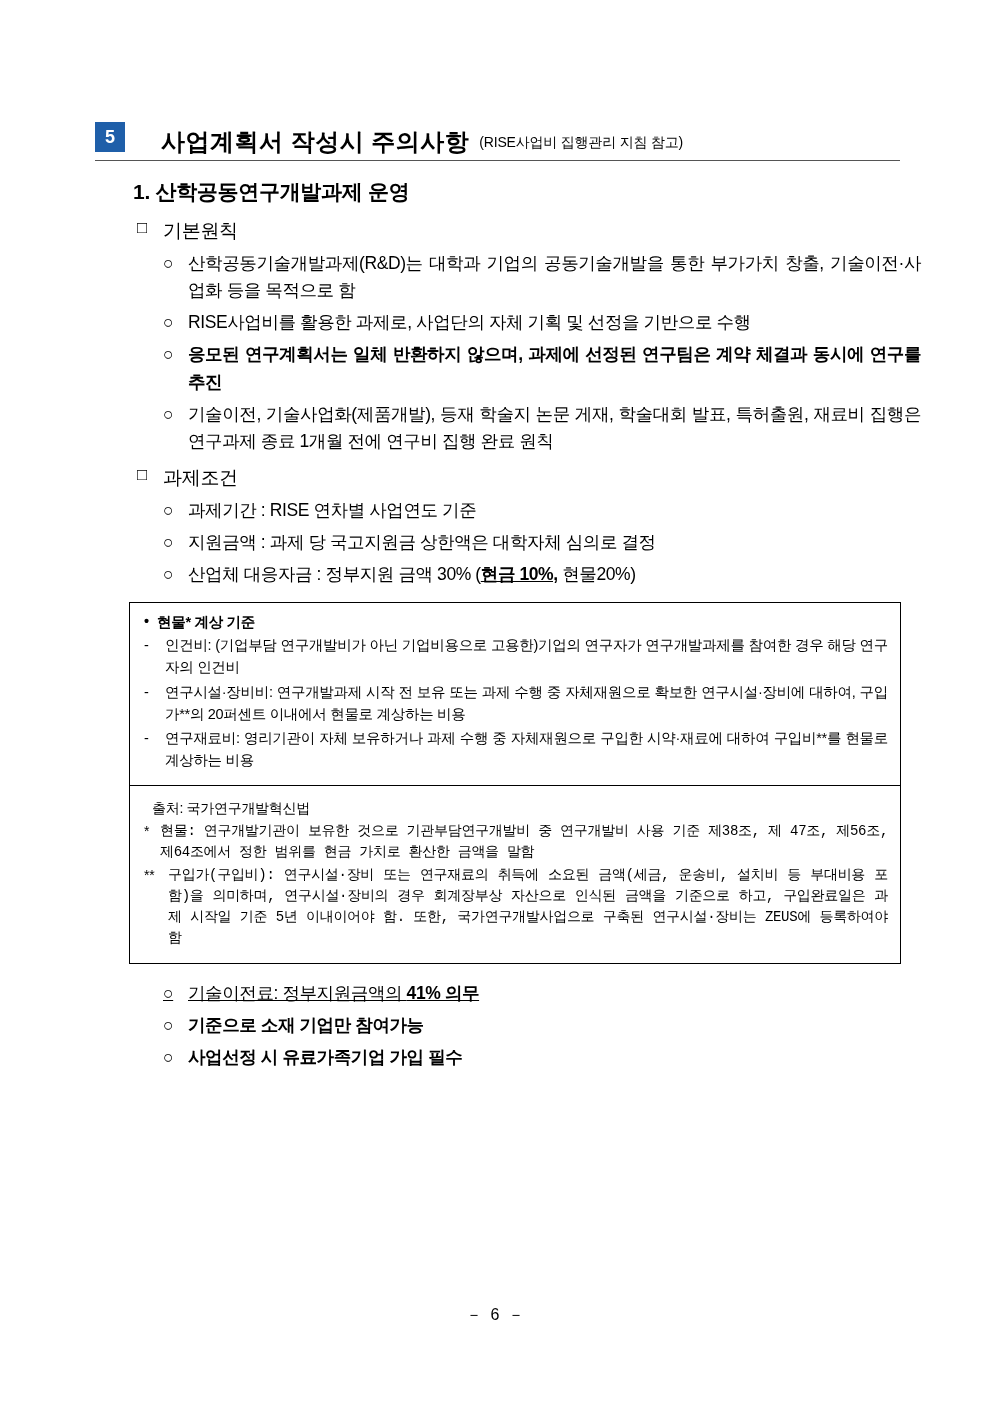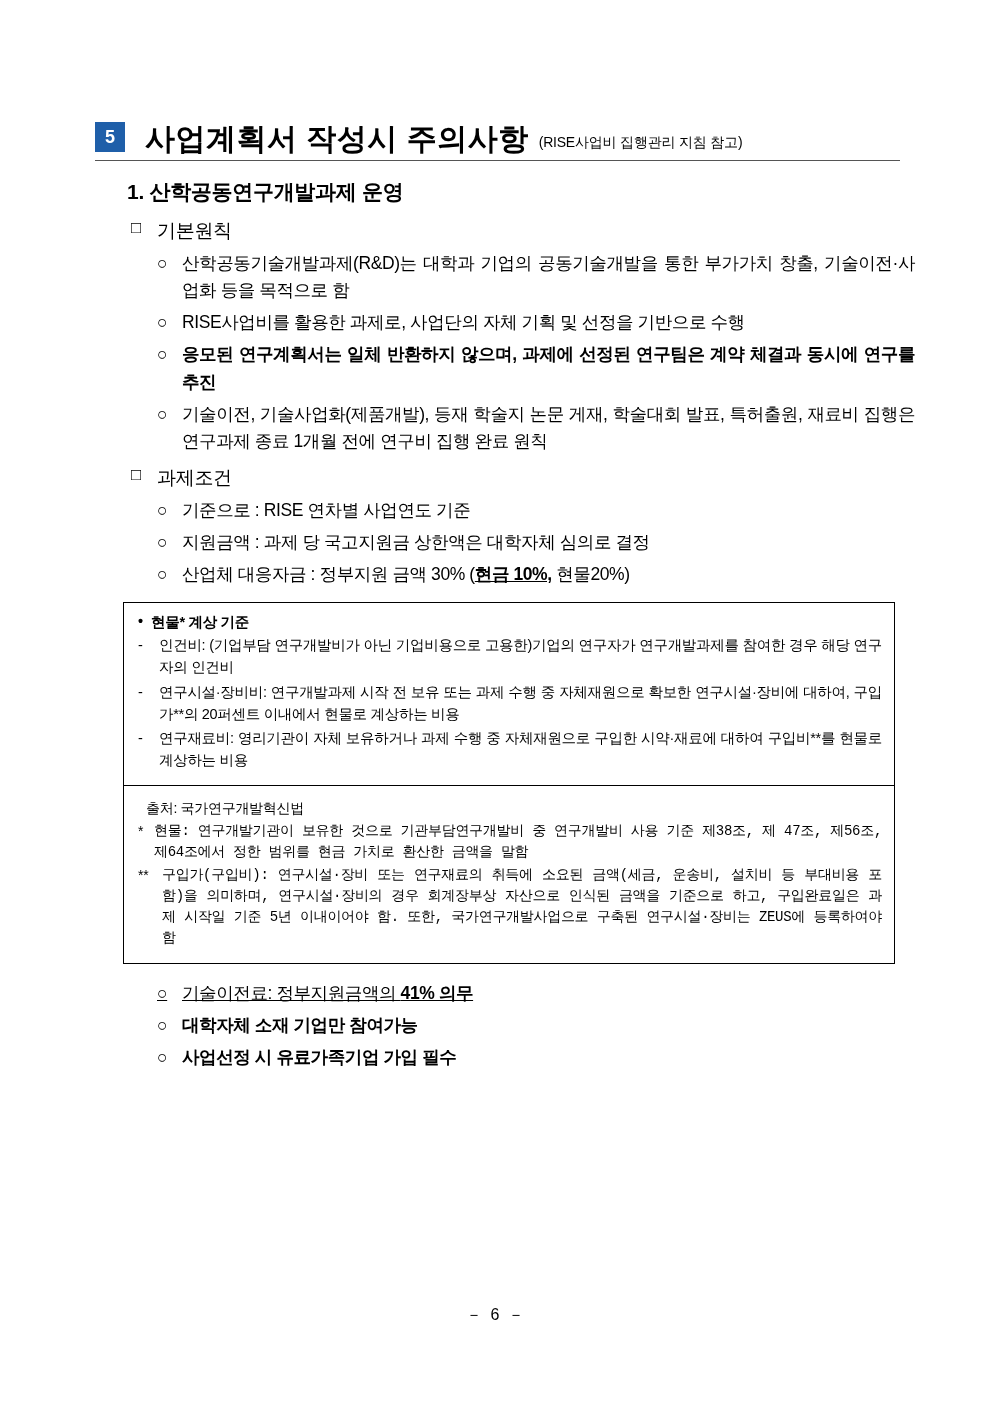--- a/index.html
+++ b/index.html
@@ -41,37 +41,37 @@
     color: #ffffff;
     font-size: 18px;
     font-weight: bold;
     display: flex;
     align-items: center;
     justify-content: center;
     flex: 0 0 auto;
     margin-bottom: 2px;
   }
   .section-title {
-    font-size: 30px;
-    font-weight: bold;
-    margin-left: 20px;
+    font-size: 24px;
+    font-weight: bold;
+    margin-left: 36px;
     letter-spacing: 0.5px;
     line-height: 1;
   }
   .section-sub {
     font-size: 14px;
     margin-left: 10px;
     padding-bottom: 2px;
     letter-spacing: -0.2px;
   }
 
   
   .content {
     position: absolute;
-    left: 105px;
+    left: 111px;
     top: 170px;
     width: 810px;
   }
 
   .h1 {
     font-size: 21px;
     font-weight: bold;
     margin: 8px 0 12px 22px;
     letter-spacing: -0.3px;
   }
@@ -214,21 +214,21 @@
       <span class="tx">기술이전, 기술사업화(제품개발), 등재 학술지 논문 게재, 학술대회 발표, 특허출원, 재료비 집행은 연구과제 종료 1개월 전에 연구비 집행 완료 원칙</span>
     </div>
 
     <div class="lvl-box">
       <span class="mk">□</span>
       <span>과제조건</span>
     </div>
 
     <div class="lvl-o">
       <span class="mk">○</span>
-      <span class="tx">기준으로 : RISE 연차별 사업연도 기준</span>
+      <span class="tx">과제기간 : RISE 연차별 사업연도 기준</span>
     </div>
 
     <div class="lvl-o">
       <span class="mk">○</span>
       <span class="tx">지원금액 : 과제 당 국고지원금 상한액은 대학자체 심의로 결정</span>
     </div>
 
     <div class="lvl-o">
       <span class="mk">○</span>
       <span class="tx"><span>산업체 대응자금 : 정부지원 금액 30% (</span><span class="bold ul">현금 10%,</span><span> 현물20%)</span></span>
@@ -266,21 +266,21 @@
       </div>
     </div>
 
     <div class="after-box">
       <div class="lvl-o">
         <span class="mk ul">○</span>
         <span class="tx ul"><span>기술이전료: 정부지원금액의 </span><span class="bold">41% 의무</span></span>
       </div>
       <div class="lvl-o">
         <span class="mk">○</span>
-        <span class="tx bold">대학자체 소재 기업만 참여가능</span>
+        <span class="tx bold">기준으로 소재 기업만 참여가능</span>
       </div>
       <div class="lvl-o">
         <span class="mk">○</span>
         <span class="tx bold">사업선정 시 유료가족기업 가입 필수</span>
       </div>
     </div>
 
   </div>
 
   <div class="footer">－ 6 －</div>

